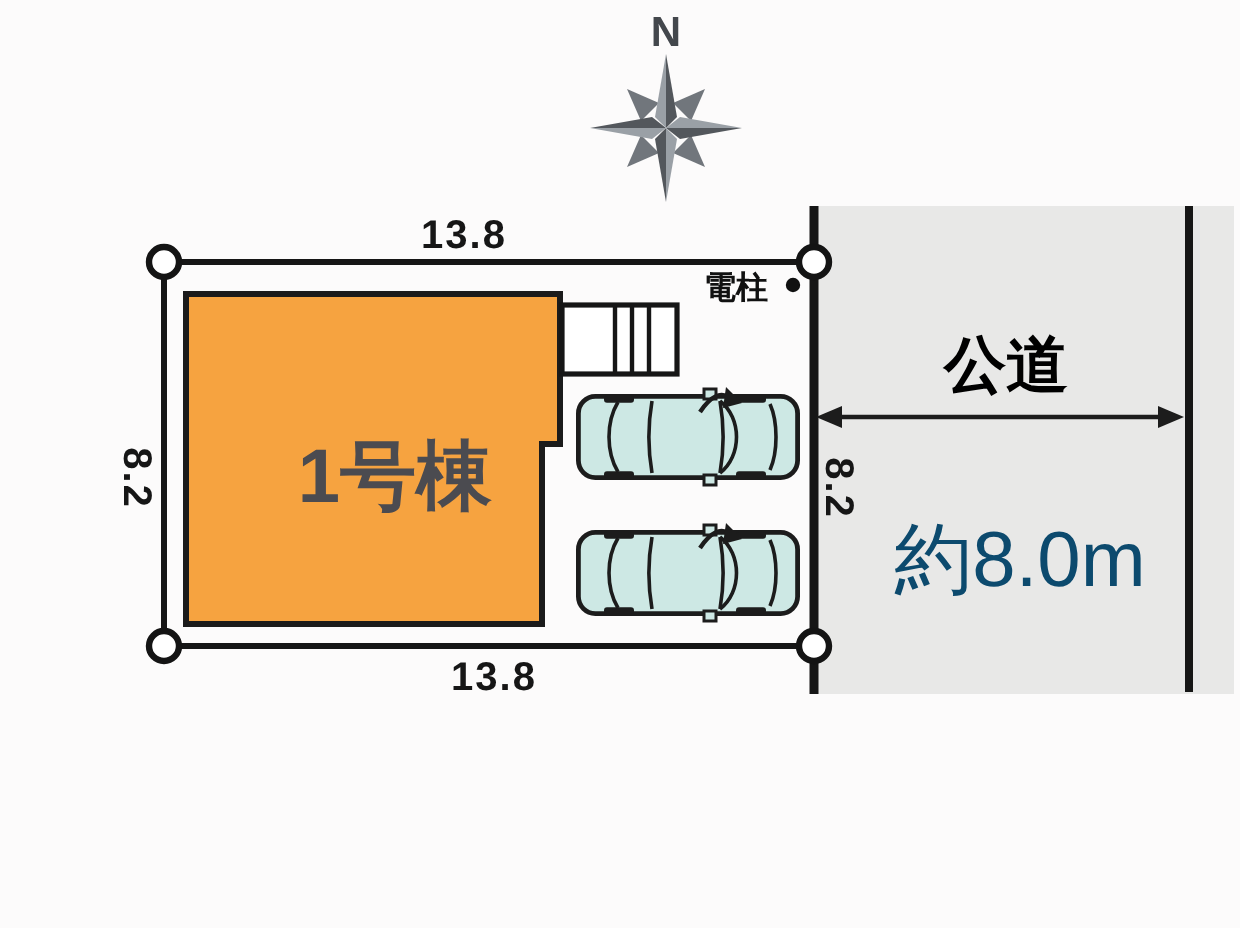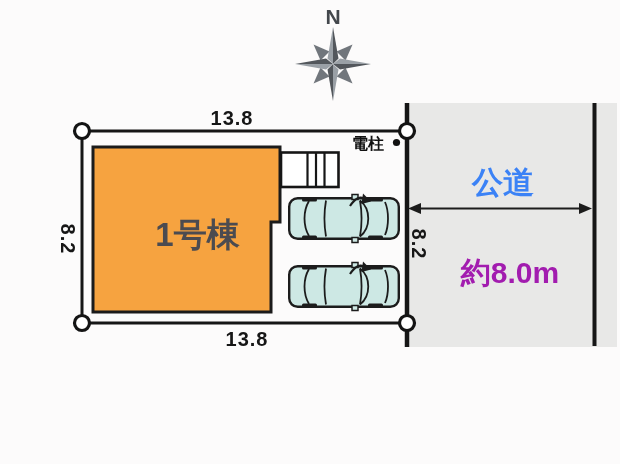--- a/index.html
+++ b/index.html
@@ -8,24 +8,24 @@
   #plan-svg{position:absolute;left:0;top:0;}
   .lbl{position:absolute;color:#191919;white-space:nowrap;}
   .dim{font-size:20px;font-weight:600;letter-spacing:1px;text-align:center;color:#161616;}
   .rot{transform:rotate(90deg);}
   #compass-n{left:321px;top:5px;width:24px;text-align:center;font-size:21px;font-weight:bold;color:#43474c;}
   #dim-top{left:82px;top:107px;width:300px;}
   #dim-bottom{left:82px;top:328px;width:330px;}
   #dim-left{left:44px;top:228px;width:48px;height:22px;line-height:22px;}
   #dim-right{left:395px;top:233px;width:48px;height:22px;line-height:22px;}
   #pole-label{left:352px;top:134px;font-size:16px;font-weight:bold;color:#111;}
-  #building-label{left:105px;top:213px;width:185px;text-align:center;font-size:33px;font-weight:bold;color:#4b4b50;}
-  #road-name{left:443px;top:162px;width:120px;text-align:center;font-size:31px;font-weight:600;color:#3b82f6;}
+  #building-label{left:105px;top:213px;width:185px;text-align:center;font-size:38px;font-weight:bold;color:#4b4b50;}
+  #road-name{left:443px;top:162px;width:120px;text-align:center;font-size:31px;font-weight:600;color:#000000;}
   #road-width-1{left:442px;top:218px;width:120px;text-align:center;font-size:27px;font-weight:600;color:#1b1b1b;}
-  #road-width-2{left:430px;top:253px;width:160px;text-align:center;font-size:30px;font-weight:700;color:#a21caf;}
+  #road-width-2{left:430px;top:253px;width:160px;text-align:center;font-size:39px;font-weight:400;color:#0c4a6e;}
 </style>
 </head>
 <body>
 
 <div id="canvas">
 
   <svg id="plan-svg" width="620" height="464" viewBox="0 0 620 464">
 
     <g>
       <rect x="407" y="103" width="210" height="244" fill="#E8E8E7"></rect>

